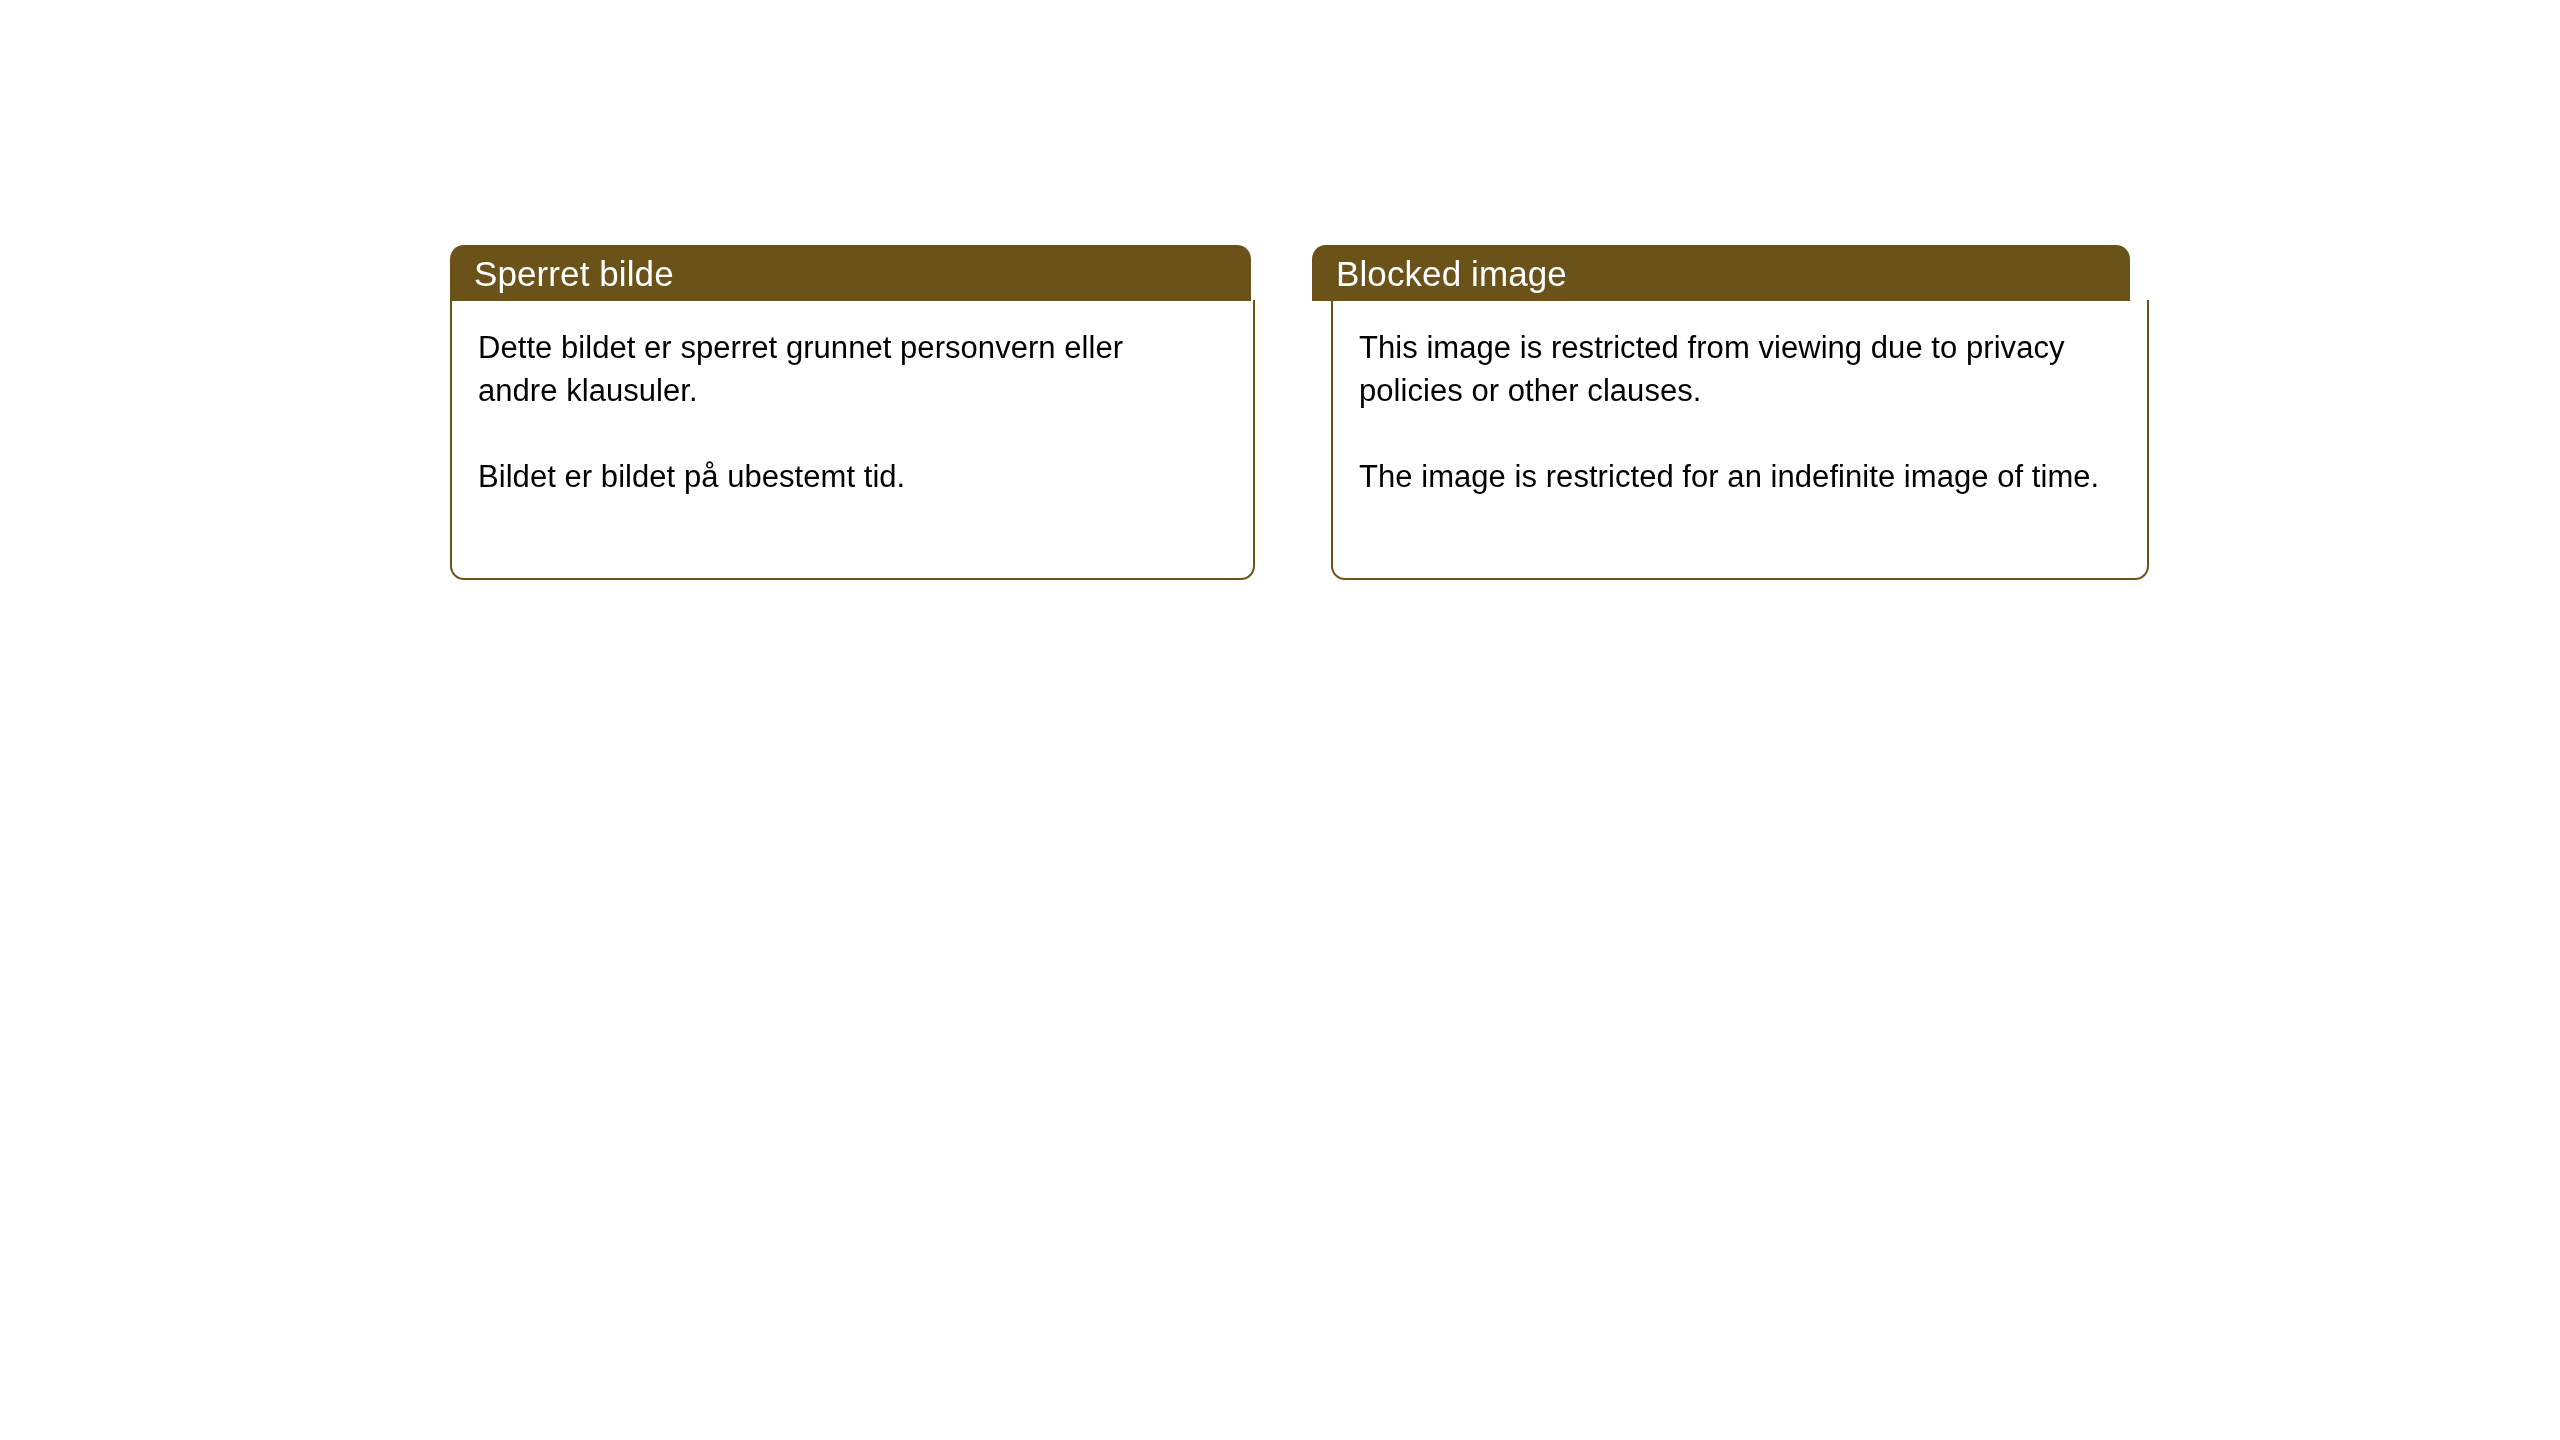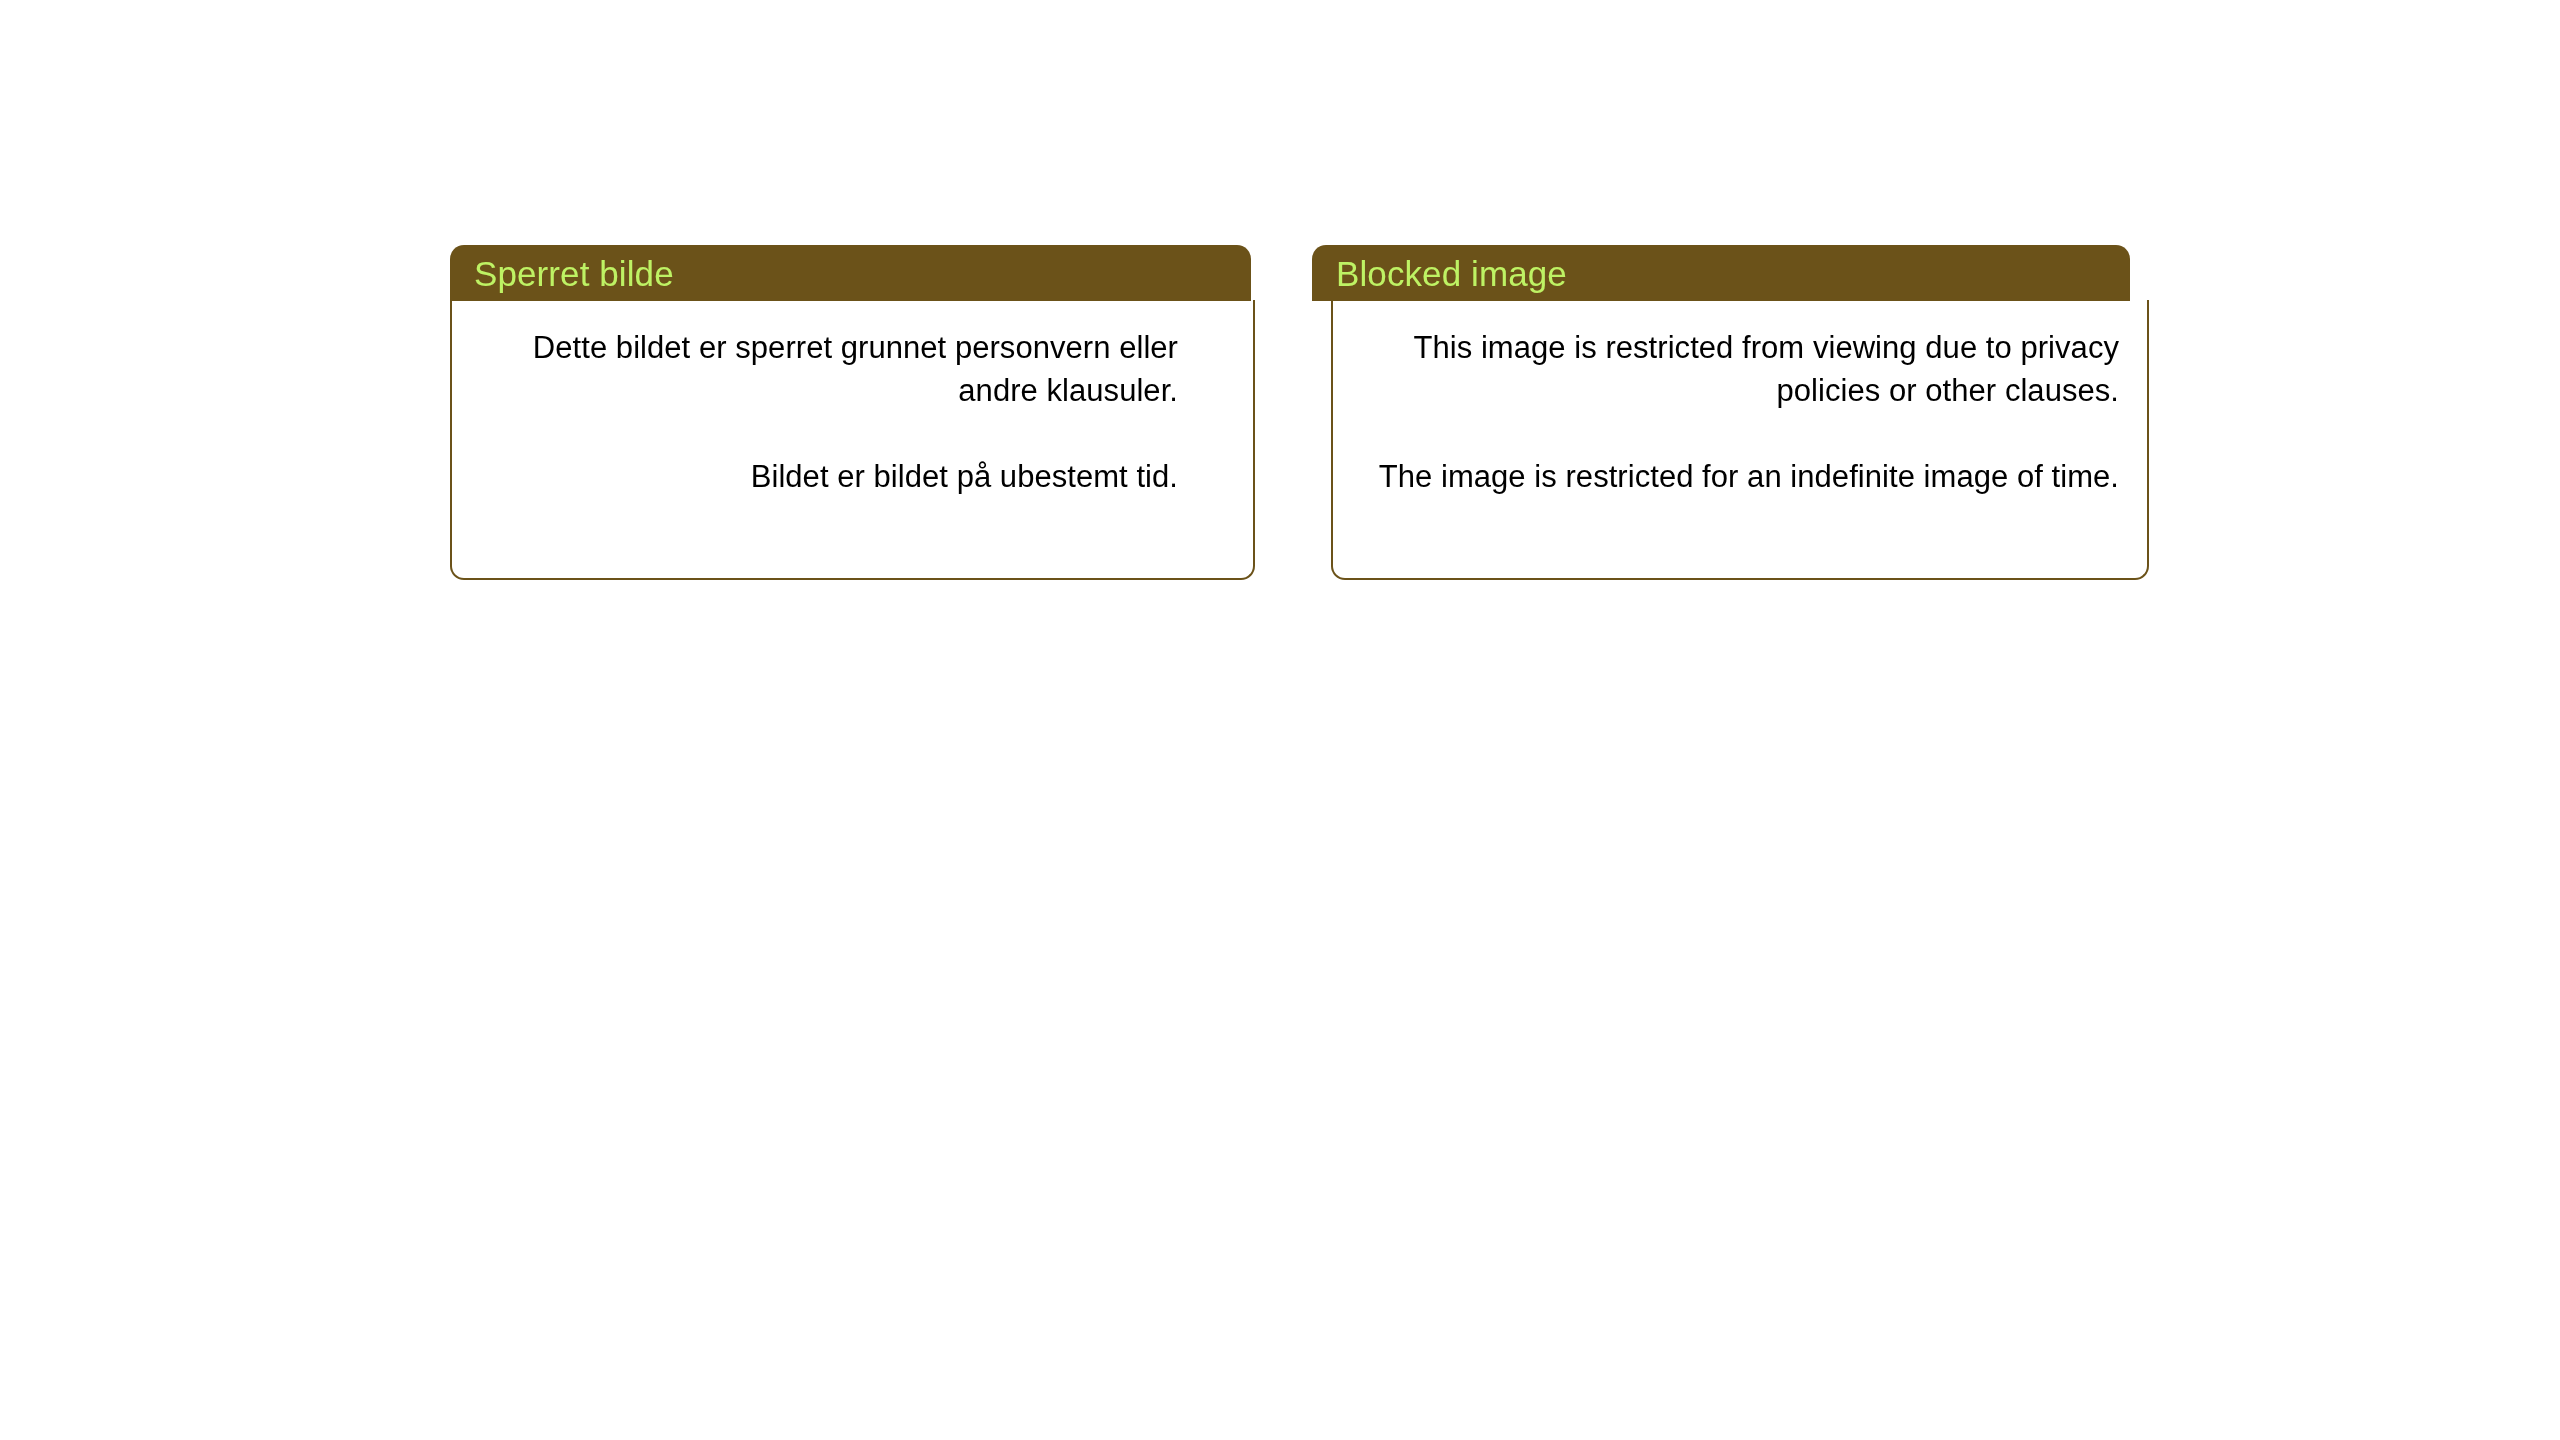--- a/index.html
+++ b/index.html
@@ -34,21 +34,21 @@
     box-sizing: border-box;
     background: #6B5219;
     border-top-left-radius: 14px;
     border-top-right-radius: 14px;
     display: flex;
     align-items: center;
     z-index: 2;
   }
 
   .card-header-title {
-    color: #bef264;
+    color: #ffffff;
     font-family: "Liberation Sans", sans-serif;
     font-size: 35px;
     font-weight: 400;
     line-height: 1;
     letter-spacing: 0.1px;
     white-space: nowrap;
     padding-left: 24px;
   }
 
   .card-body {
@@ -67,21 +67,20 @@
   }
 
   .notice-paragraph {
     margin: 0;
     color: #000000;
     font-family: "Liberation Sans", sans-serif;
     font-size: 31px;
     font-weight: 400;
     line-height: 43px;
     letter-spacing: 0.05px;
-    text-align: right;
   }
 
   .paragraph-gap {
     height: 43px;
   }
 
   
   #card-no {
     left: 450px;
     top: 245px;

